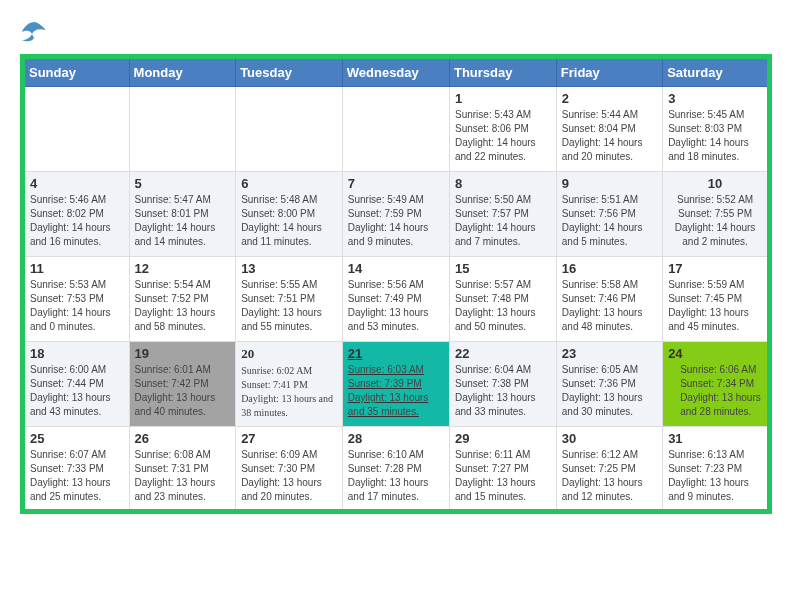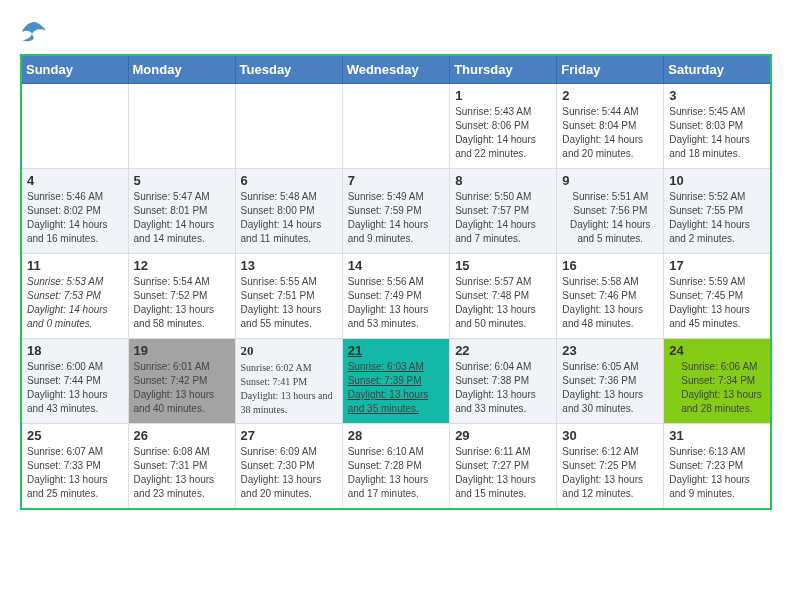--- a/index.html
+++ b/index.html
@@ -35,21 +35,21 @@
       line-height: 1;
     }
     .subtitle {
       font-size: 16px;
       color: #555;
       margin-top: 4px;
     }
     .calendar {
       width: 100%;
       border-collapse: collapse;
-      border: 2px solid #22c55e;
+      border: 5px solid #22c55e;
     }
     .calendar th {
       background-color: #4a7fc1;
       color: #fff;
       font-size: 13px;
       font-weight: bold;
       padding: 6px 4px;
       text-align: left;
       border: 1px solid #3a6aaa;
     }
@@ -165,35 +165,35 @@
 Daylight: 14 hours and 9 minutes.</div>
         </td>
         <td style="background-color: rgb(240, 244, 248);">
           <span class="day-num">8</span>
           <div class="day-info" style="white-space: pre-line;">Sunrise: 5:50 AM
 Sunset: 7:57 PM
 Daylight: 14 hours and 7 minutes.</div>
         </td>
         <td style="background-color: rgb(240, 244, 248);">
           <span class="day-num">9</span>
-          <div class="day-info" style="white-space: pre-line; text-align: center;">Sunrise: 5:51 AM
+          <div class="day-info" style="white-space: pre-line;">Sunrise: 5:51 AM
 Sunset: 7:56 PM
 Daylight: 14 hours and 5 minutes.</div>
         </td>
-        <td style="background-color: rgb(240, 244, 248);">
+        <td style="background-color: rgb(240, 244, 248); text-align: center;">
           <span class="day-num">10</span>
           <div class="day-info" style="white-space: pre-line;">Sunrise: 5:52 AM
 Sunset: 7:55 PM
 Daylight: 14 hours and 2 minutes.</div>
         </td>
       </tr>
       <tr>
         <td>
           <span class="day-num">11</span>
-          <div class="day-info" style="white-space: pre-line; font-style: italic;">Sunrise: 5:53 AM
+          <div class="day-info" style="white-space: pre-line;">Sunrise: 5:53 AM
 Sunset: 7:53 PM
 Daylight: 14 hours and 0 minutes.</div>
         </td>
         <td>
           <span class="day-num">12</span>
           <div class="day-info" style="white-space: pre-line;">Sunrise: 5:54 AM
 Sunset: 7:52 PM
 Daylight: 13 hours and 58 minutes.</div>
         </td>
         <td>

